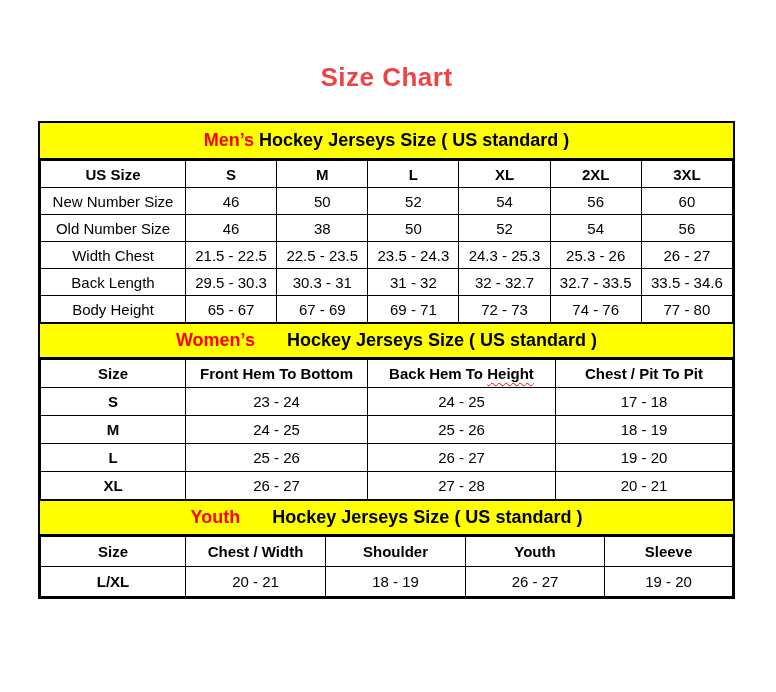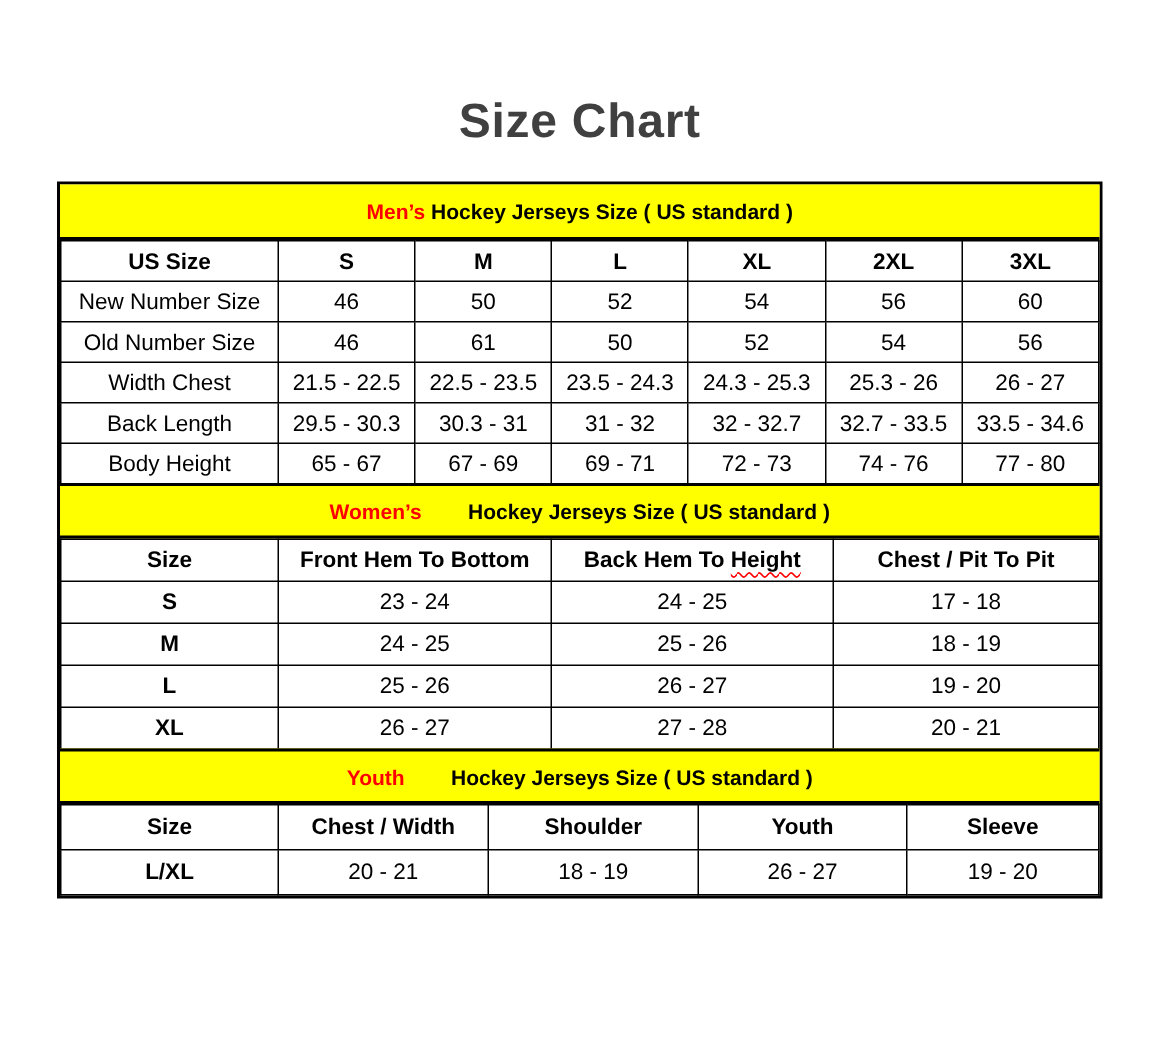--- a/index.html
+++ b/index.html
@@ -10,41 +10,41 @@
     color: #000000;
     position: relative;
     overflow: hidden;
   }
   .canvas { position: absolute; left: 0; top: 0; width: 776px; height: 692px; }
 
   .title {
     position: absolute;
     left: 38px; top: 62px; width: 697px;
     text-align: center;
-    font-size: 32px;
+    font-size: 26px;
     font-weight: bold;
-    color: #404040;
+    color: #ef4444;
     letter-spacing: 0.5px;
   }
 
   .chart-box {
     position: absolute;
     left: 38px; top: 121px; width: 697px;
     border: 2px solid #000000;
     background: #ffffff;
   }
 
   .band {
     display: flex;
     align-items: center;
     justify-content: center;
     height: 37px;
     background: #FFFF00;
     font-weight: bold;
-    font-size: 14px;
+    font-size: 18px;
     border-bottom: 2px solid #000000;
     white-space: pre;
   }
   .band.mid { border-top: 2px solid #000000; margin-top: -1px; gap: 27px; }
   .band .accent { color: #FF0000; }
 
   table {
     width: 100%;
     border-collapse: collapse;
     table-layout: fixed;
@@ -112,21 +112,21 @@
         <td>46</td>
         <td>50</td>
         <td>52</td>
         <td>54</td>
         <td>56</td>
         <td>60</td>
       </tr>
       <tr>
         <td>Old Number Size</td>
         <td>46</td>
-        <td>61</td>
+        <td>38</td>
         <td>50</td>
         <td>52</td>
         <td>54</td>
         <td>56</td>
       </tr>
       <tr>
         <td>Width Chest</td>
         <td>21.5 - 22.5</td>
         <td>22.5 - 23.5</td>
         <td>23.5 - 24.3</td>

